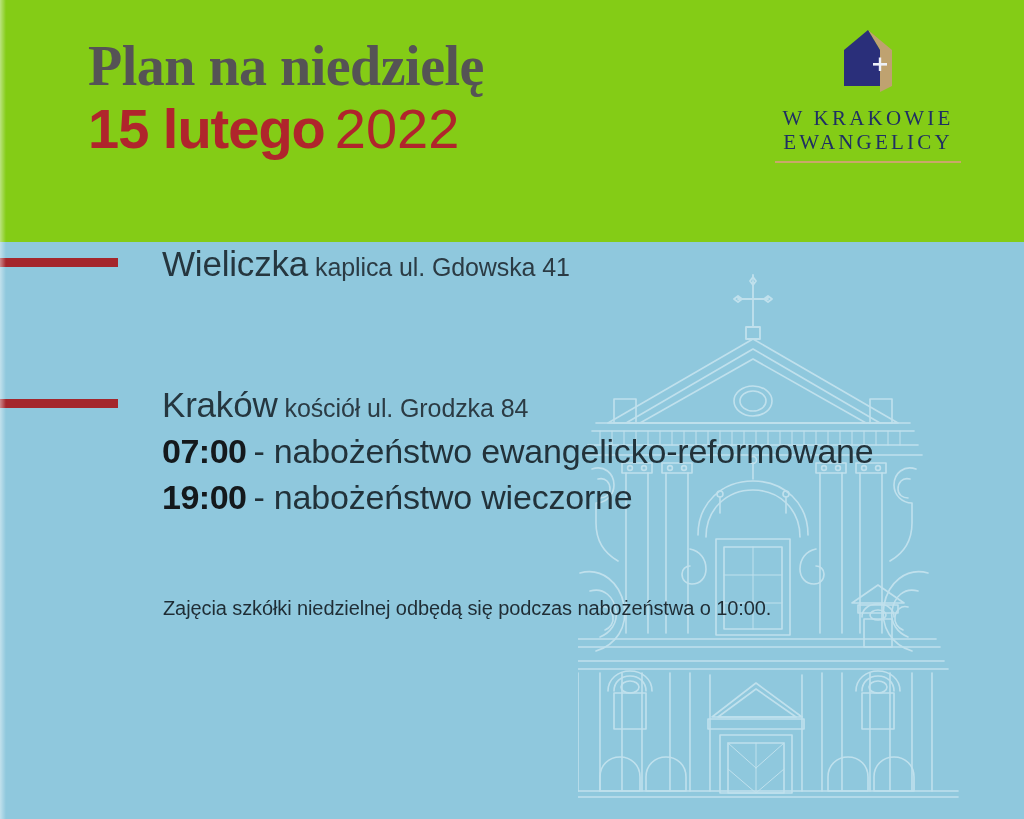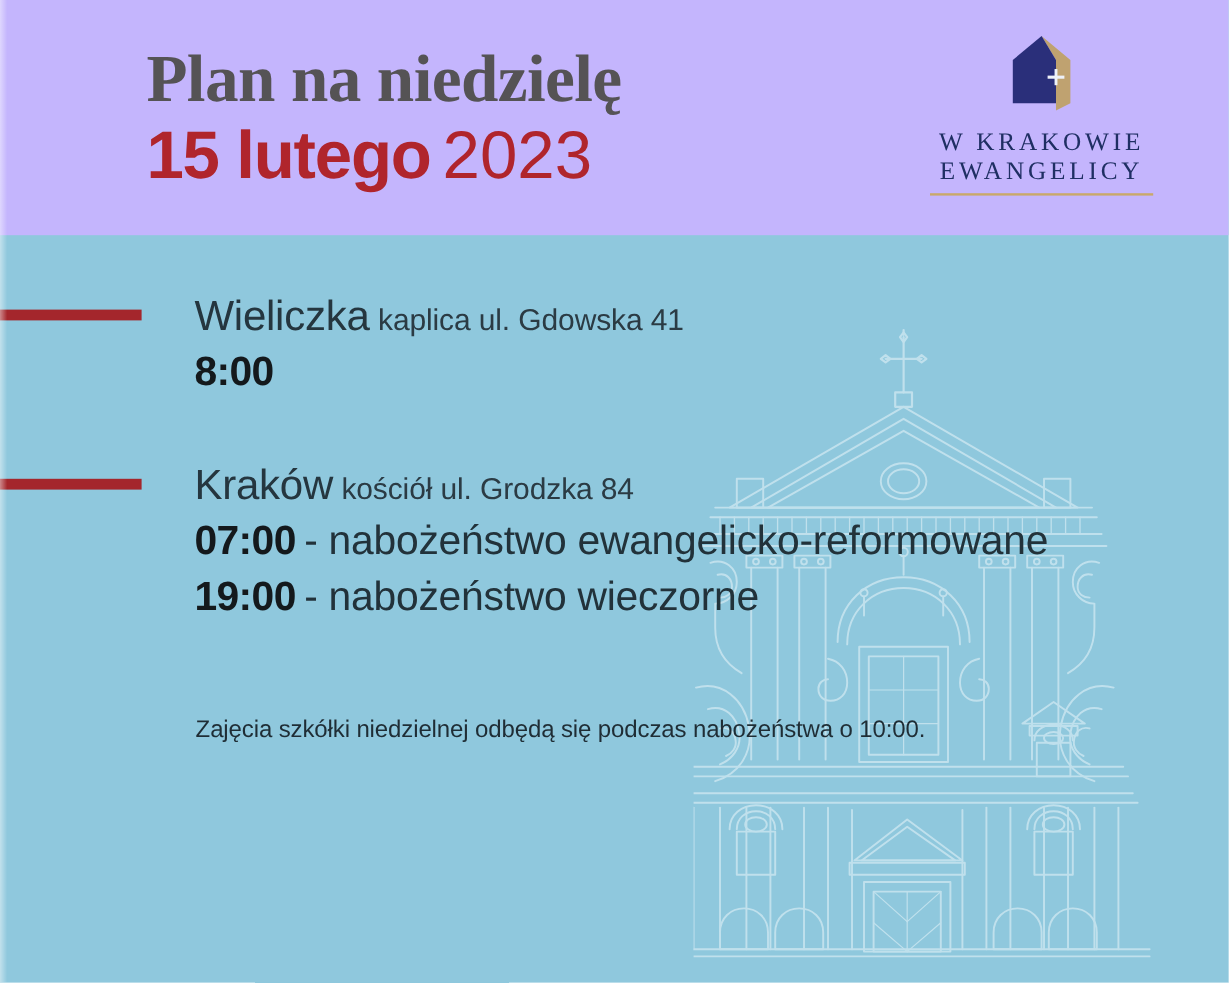--- a/index.html
+++ b/index.html
@@ -17,24 +17,23 @@
     overflow: hidden;
     background: #8fc8dd;
     box-sizing: border-box;
   }
 
   
   #header {
     position: absolute;
     left: 0; top: 0;
     width: 1024px;
-    height: 196px;
-    background: #c4b5fd;
+    height: 242px;
+    background: #84cc16;
     box-sizing: border-box;
-    padding-left: 34px;
   }
   #header-inner {
     position: relative;
     width: 100%;
     height: 100%;
   }
   .title-block {
     position: absolute;
     left: 88px;
     top: 36px;
@@ -378,21 +377,21 @@
     <path d="M-20 518 h400"></path>
     <path d="M-20 524 h400"></path>
   </svg>
 
   <div id="header">
     <div id="header-inner">
 
       <div class="title-block">
         <div class="title-line1">Plan na niedzielę</div>
         <div class="title-line2">
-          <span class="title-date">15 lutego</span><span class="title-year">2023</span>
+          <span class="title-date">15 lutego</span><span class="title-year">2022</span>
         </div>
       </div>
 
       <div id="logo">
         <svg id="logo-mark" viewBox="0 0 62 66" xmlns="http://www.w3.org/2000/svg">
           <path d="M31 2 L55 22 L55 58 L43 64 L43 22 Z" fill="#bfa270"></path>
           <path d="M31 2 L7 22 L7 58 L43 58 L43 22 Z" fill="#2a2f7a"></path>
           <rect x="36" y="35" width="14" height="2.6" fill="#eef1f8"></rect>
           <rect x="41.8" y="29.5" width="2.4" height="13.5" fill="#eef1f8"></rect>
         </svg>
@@ -406,23 +405,20 @@
 
   <div id="main">
 
     <div class="bar" id="bar-1"></div>
     <div class="bar" id="bar-2"></div>
 
     <div class="block" id="block-wieliczka">
       <div class="place-line">
         <span class="place-name">Wieliczka</span><span class="place-addr">kaplica ul. Gdowska 41</span>
       </div>
-      <div class="time-row">
-        <span class="time-val">8:00</span><span class="time-desc"></span>
-      </div>
     </div>
 
     <div class="block" id="block-krakow">
       <div class="place-line">
         <span class="place-name">Kraków</span><span class="place-addr">kościół ul. Grodzka 84</span>
       </div>
       <div class="time-row">
         <span class="time-val">07:00</span><span class="time-desc">- nabożeństwo ewangelicko-reformowane</span>
       </div>
       <div class="time-row">

